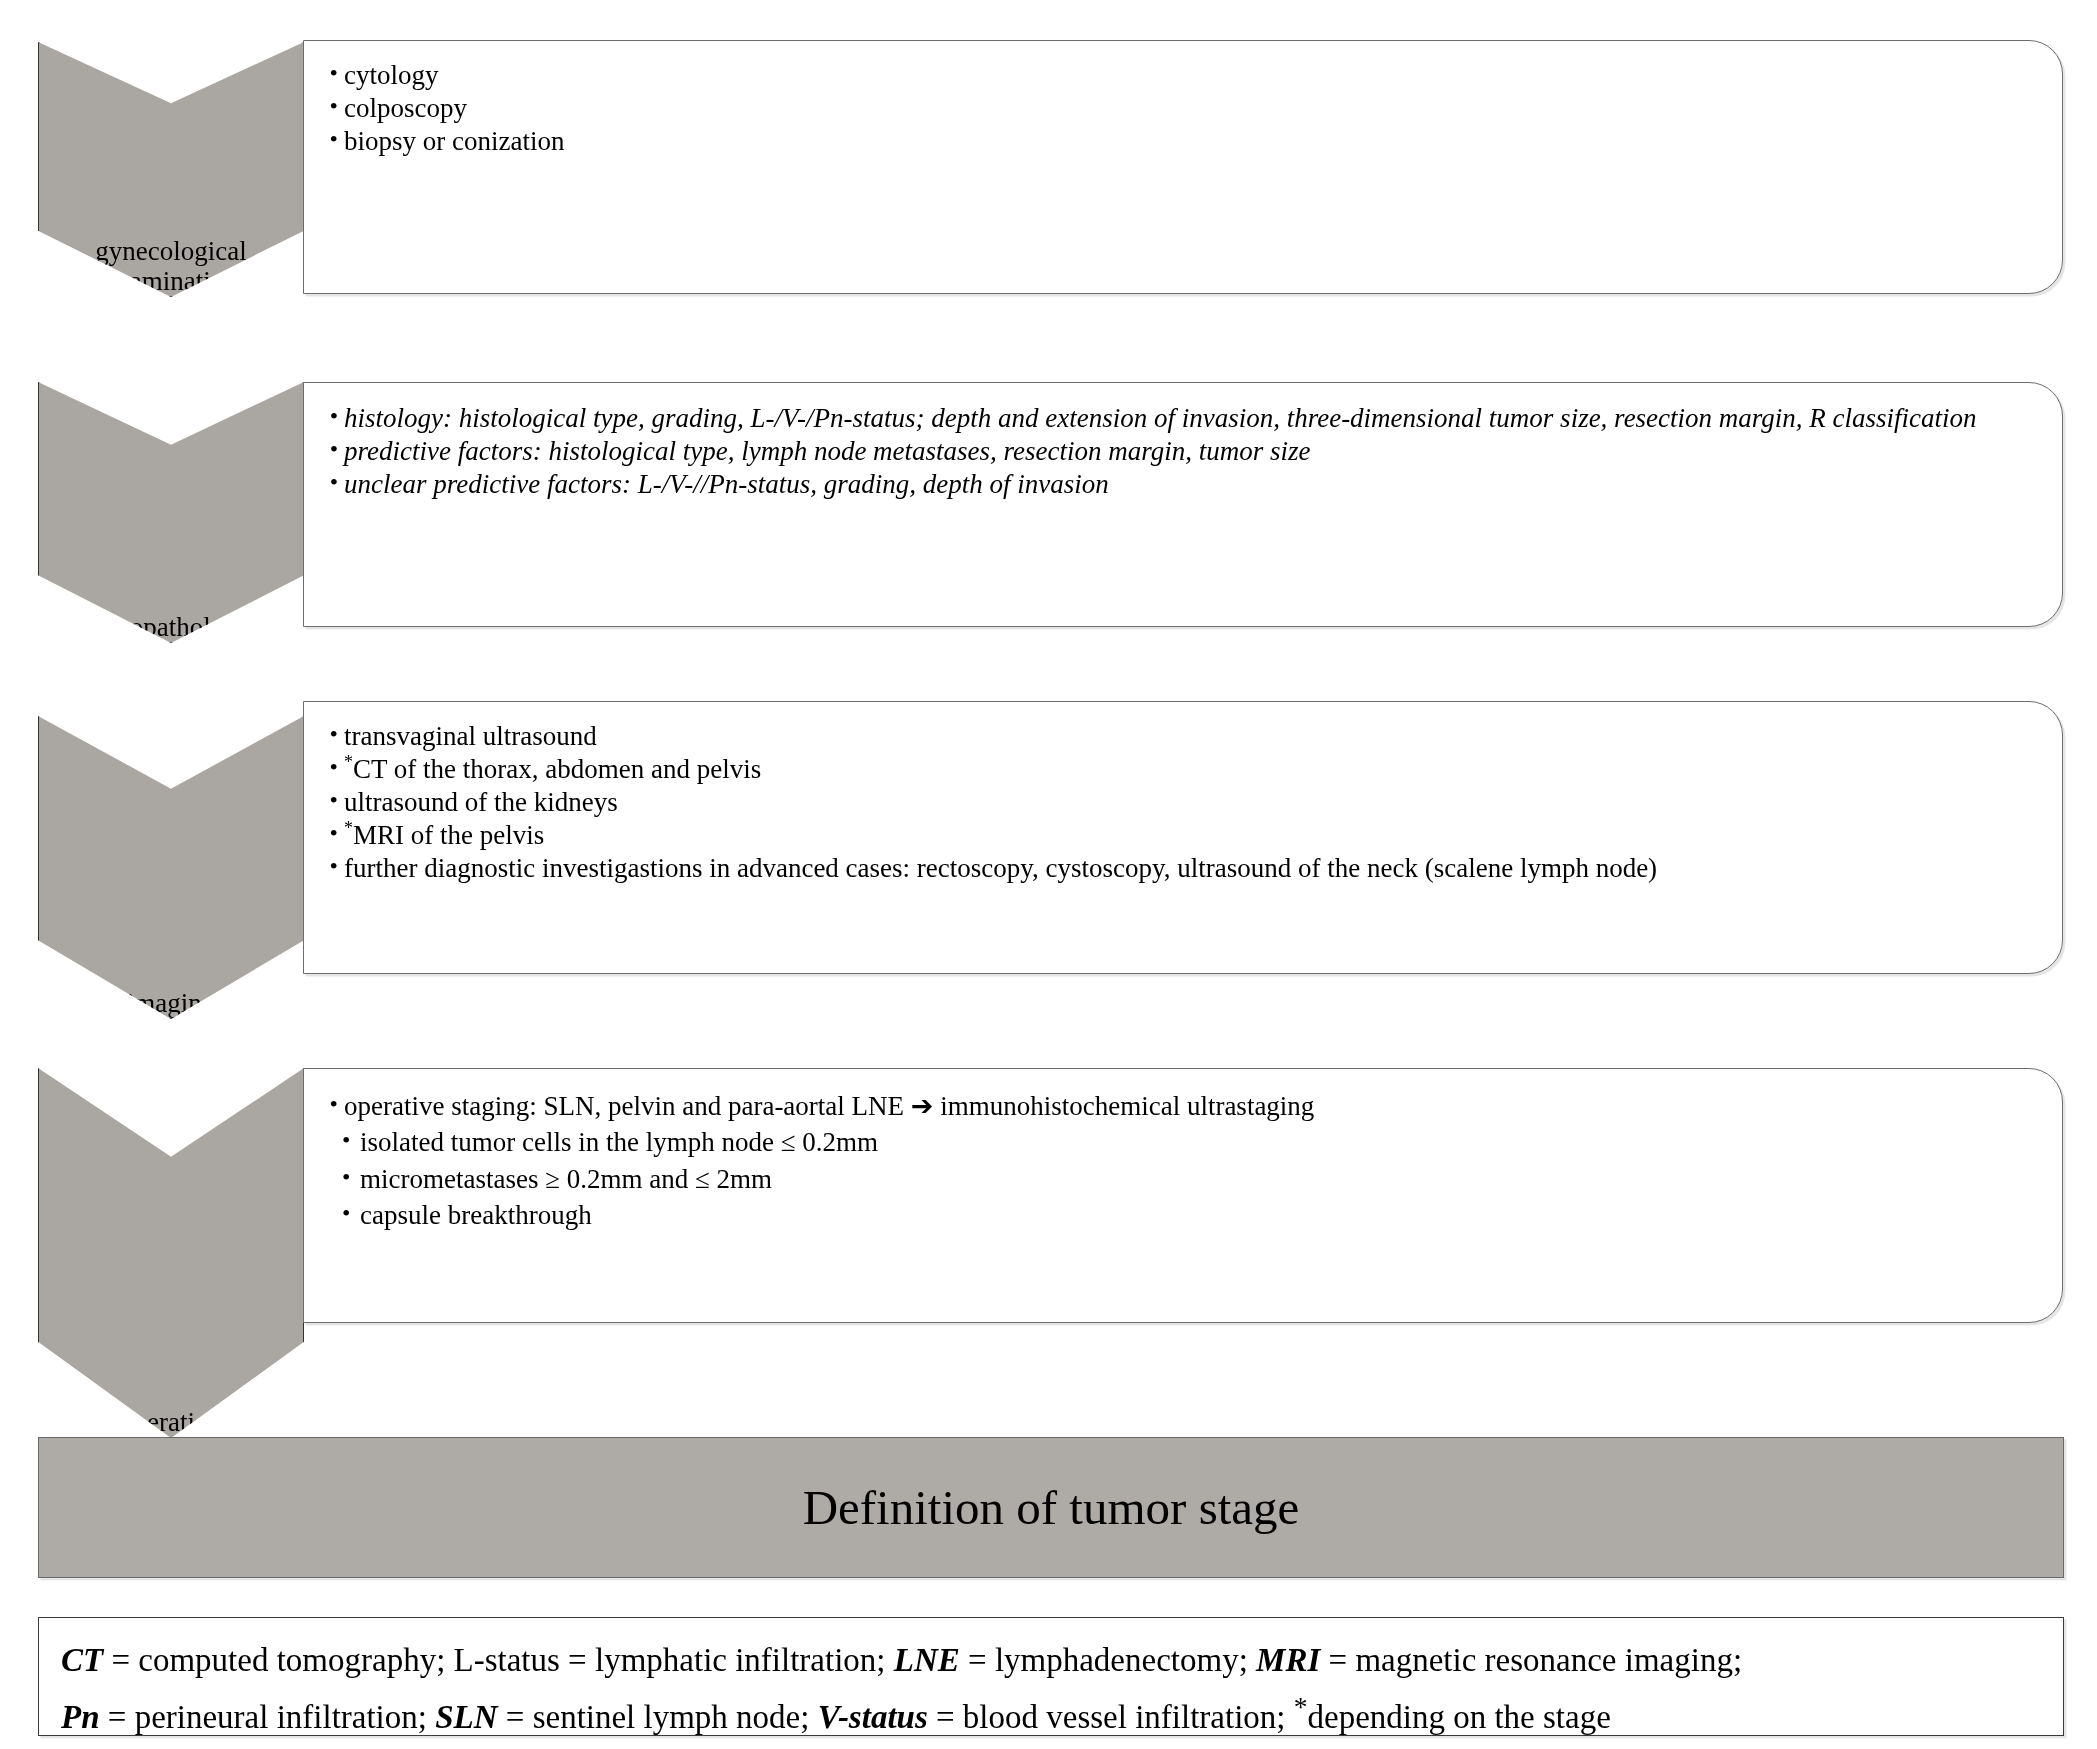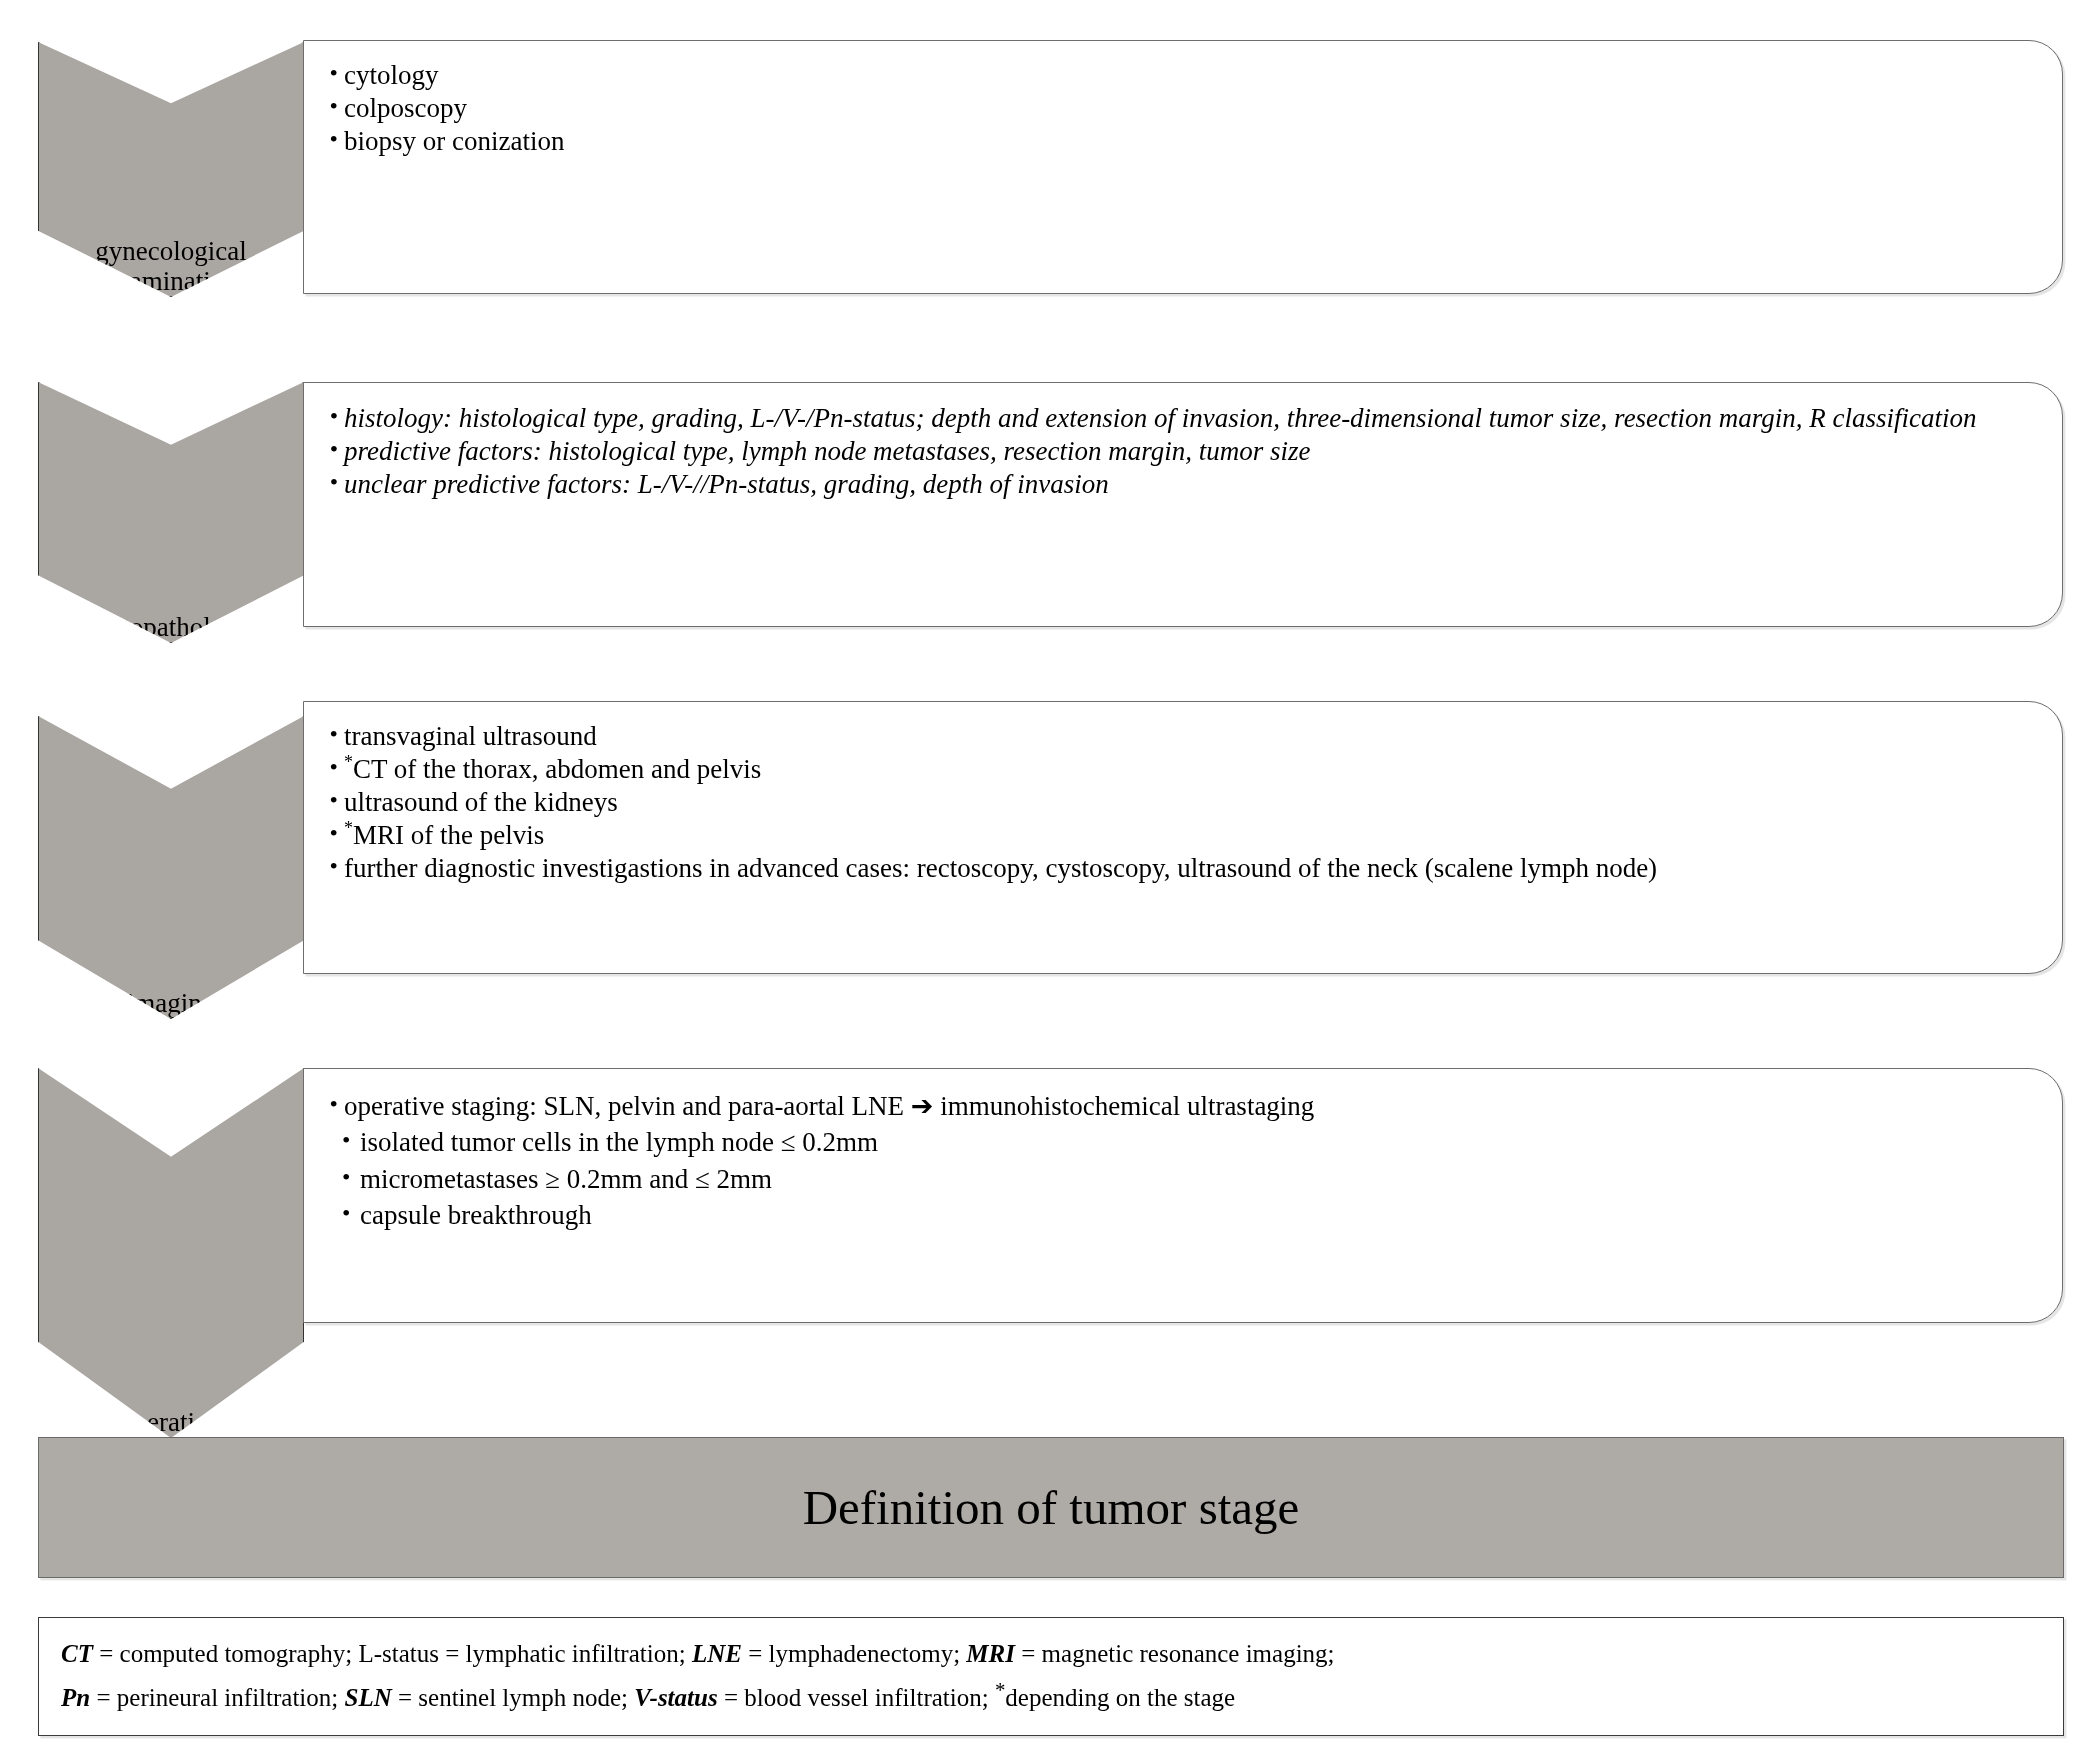--- a/index.html
+++ b/index.html
@@ -113,21 +113,21 @@
     position: absolute;
     left: 38px;
     width: 2026px;
     background: #ffffff;
     border: 1.8px solid #3a3a3a;
     box-sizing: border-box;
     box-shadow: 2.4px 2.4px 0 rgba(0,0,0,0.10);
     padding: 17px 22px 14.6px 22px;
   }
   .legend-line {
-    font-size: 25px;
+    font-size: 33px;
     line-height: 1.55;
     white-space: nowrap;
   }
   .legend-line b { font-weight: bold; font-style: italic; }
 </style>
 </head>
 <body>
 
 <div class="chevron" style="top:42px; height:255px;">
   <div class="chevron-inner">

